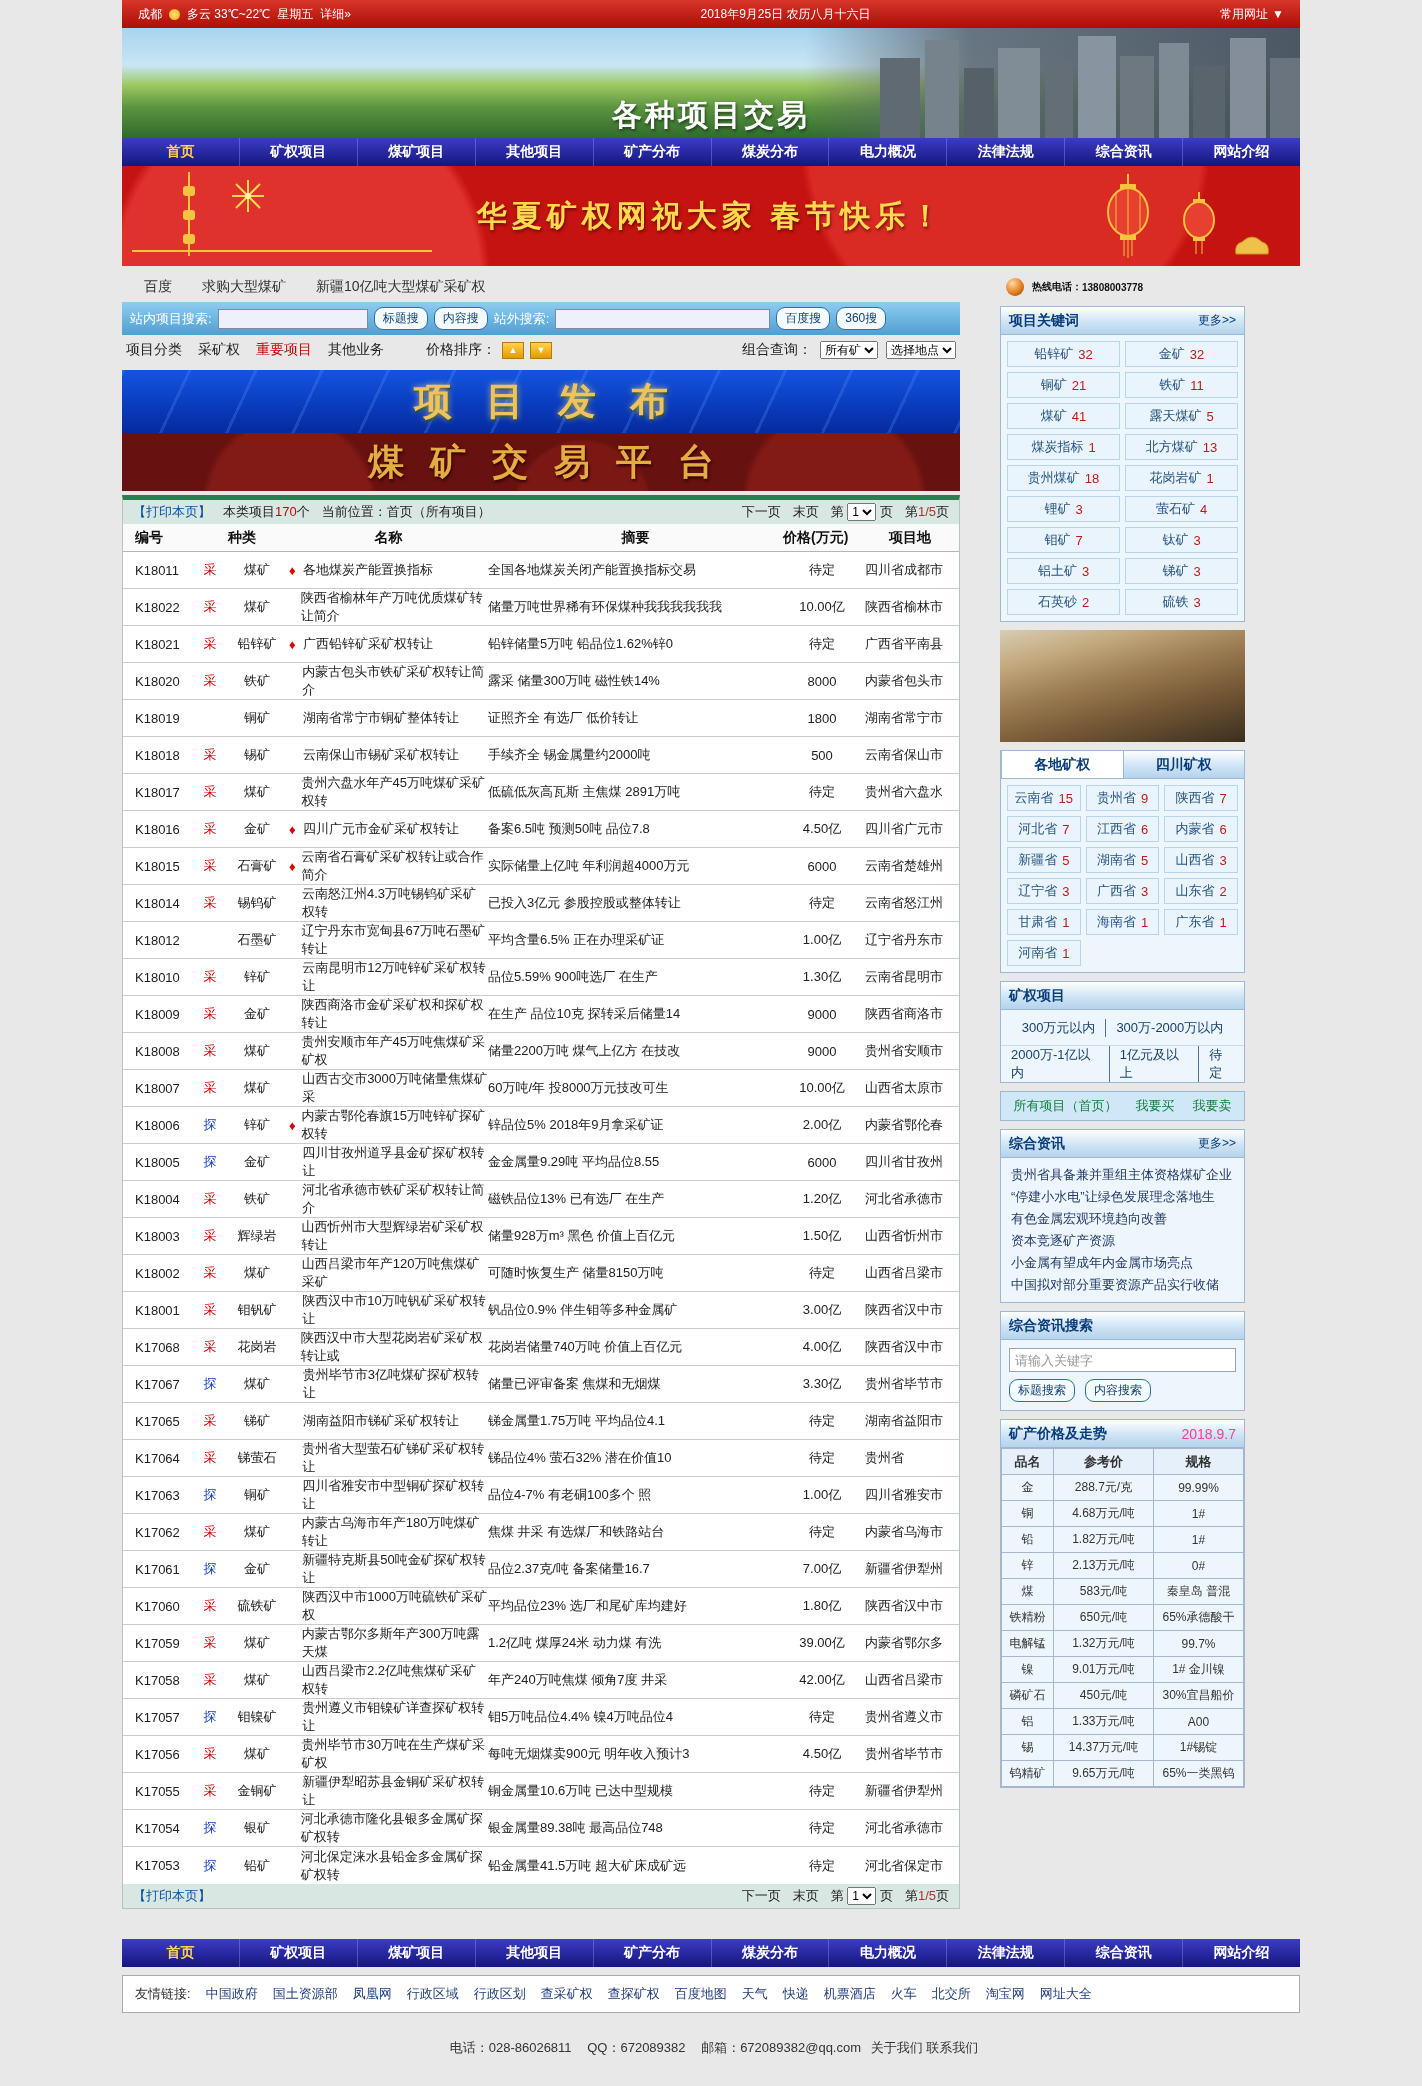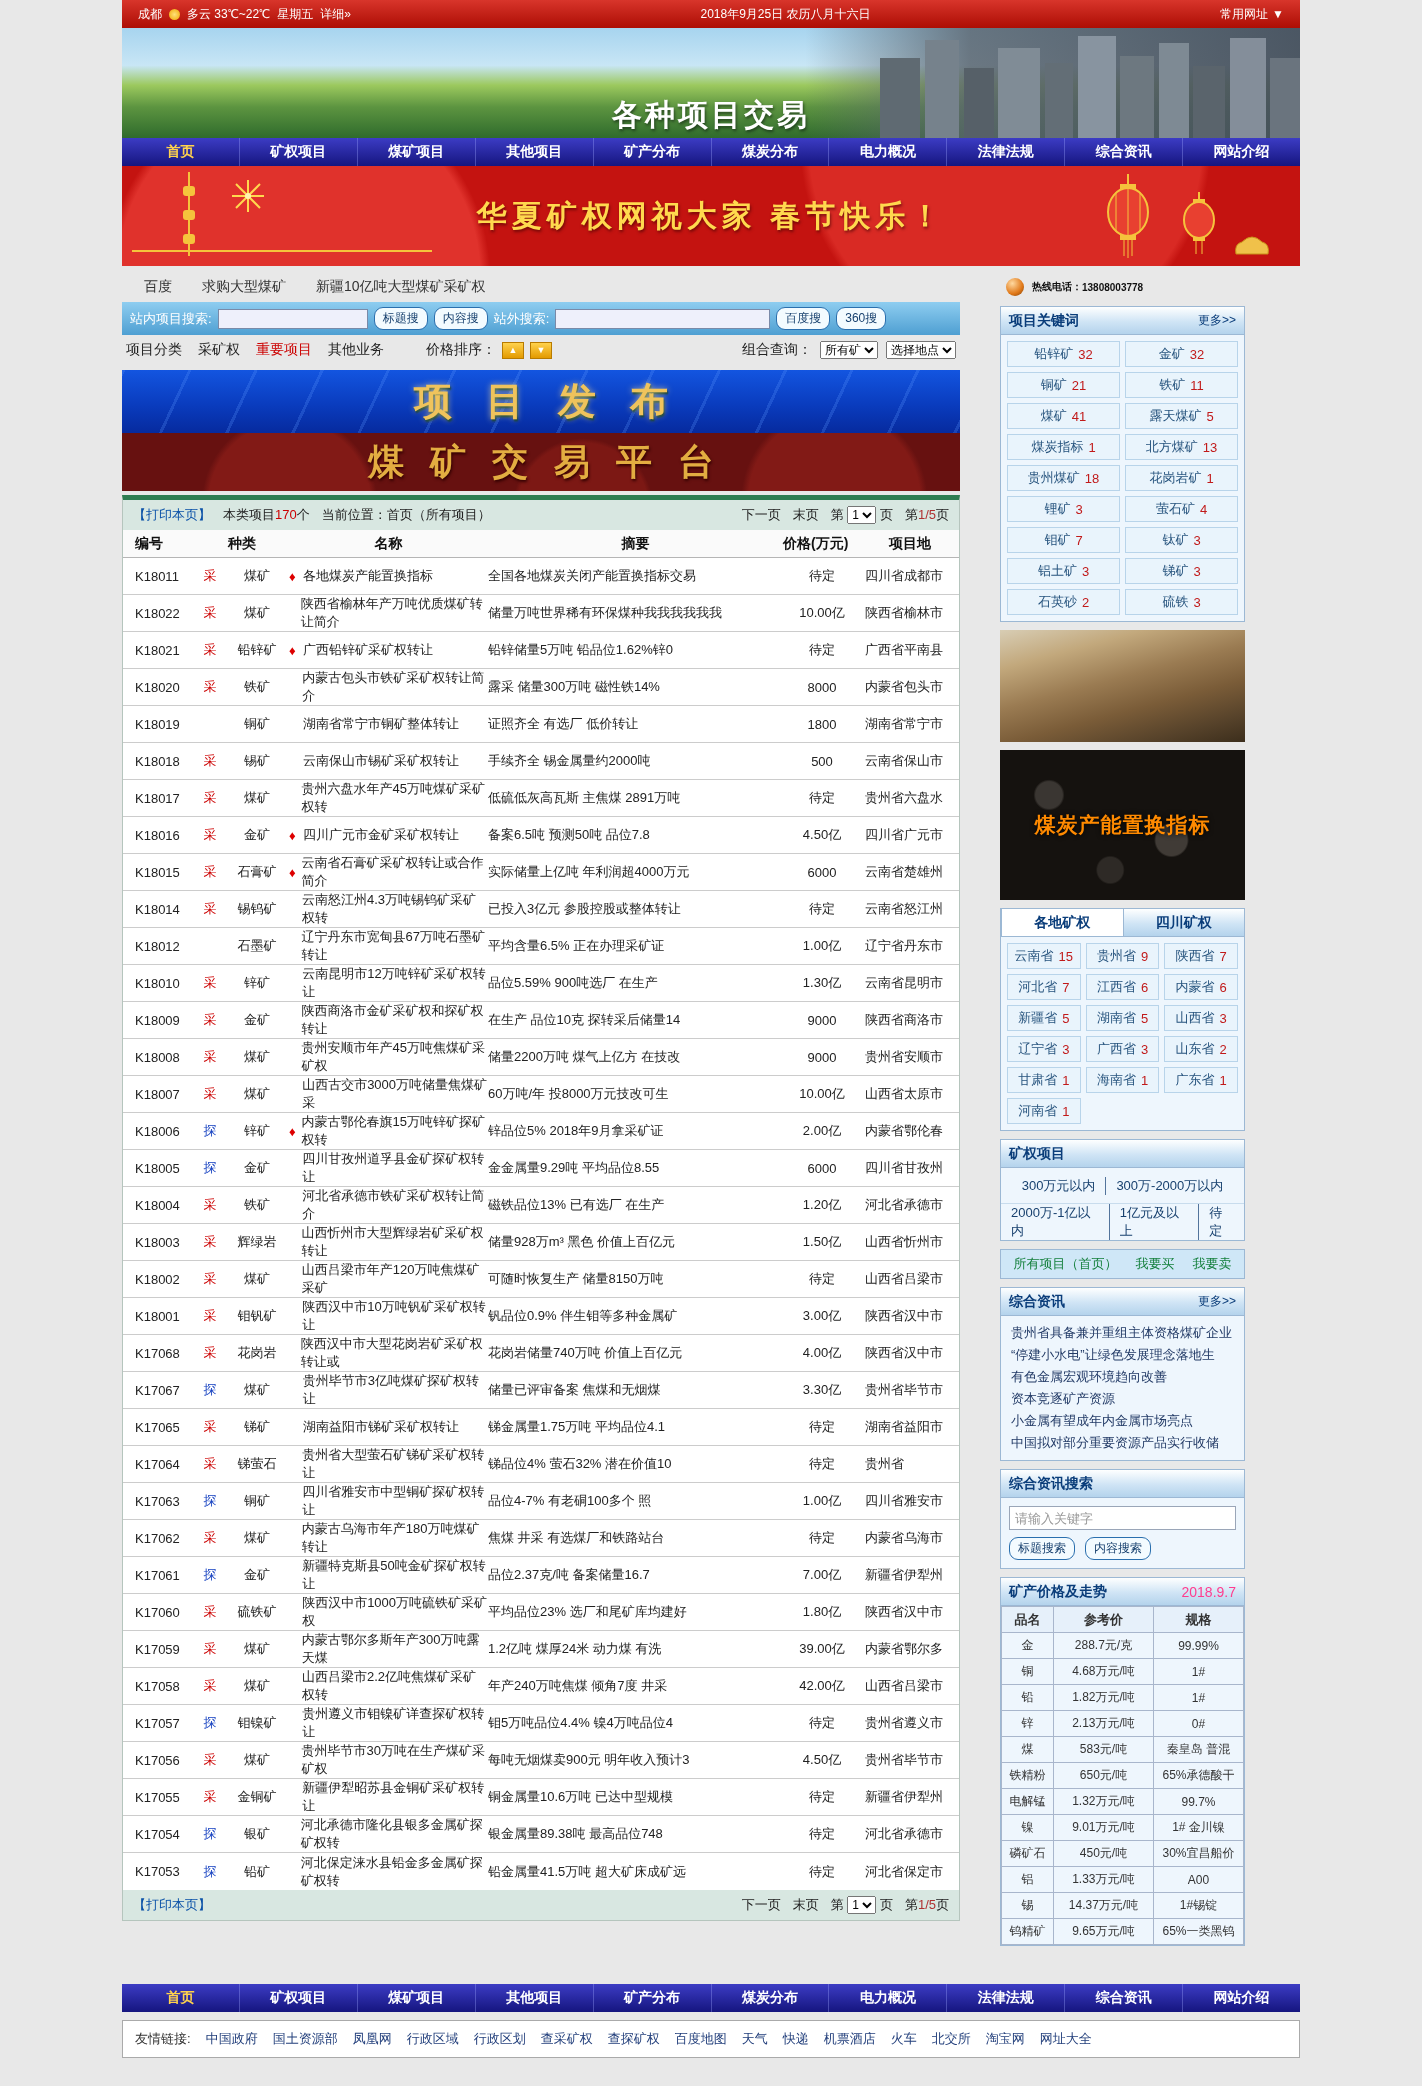--- a/index.html
+++ b/index.html
@@ -79,21 +79,21 @@
   .banner-trade { height:58px; display:flex; align-items:center; justify-content:center;
     background: radial-gradient(circle at 20% 120%, #821a16 0 12%, transparent 13%),
                 radial-gradient(circle at 55% 130%, #7c1814 0 14%, transparent 15%),
                 radial-gradient(circle at 85% 115%, #821a16 0 12%, transparent 13%),
                 #671110; }
   .banner-trade span { color:#e3ad41; font-size:36px; font-weight:bold; letter-spacing:26px; padding-left:26px;
     font-family:"Liberation Serif", serif; text-shadow:1px 2px 3px #300; }
 
   
   .listing { margin-top:4px; border:1px solid #b5c5bd; border-top:5px solid #2e7d52; background:#fff; }
-  .pagbar { height:30px; background:#d8e7e1; display:flex; align-items:center; font-size:13px; color:#222;
+  .pagbar { height:24px; background:#d8e7e1; display:flex; align-items:center; font-size:13px; color:#222;
             padding:0 10px; gap:12px; }
   .pagbar .print { color:#0a51a8; cursor:pointer; }
   .pagbar .spacer { flex:1; }
   .pagbar .red { color:#cc0000; }
   .pagbar a { color:#222; cursor:pointer; }
   .pginfo i { font-style:normal; color:#b03030; }
   .thead { display:flex; height:28px; align-items:center; background:#fafafa; border-bottom:1px solid #b5b5b5;
            font-size:14px; font-weight:bold; color:#111; }
   .h-code { width:72px; padding-left:12px; } .h-kind { width:94px; text-align:center; }
   .h-name { flex:1; text-align:center; } .h-sum { width:295px; text-align:center; }
@@ -919,23 +919,20 @@
 
             <a class="kwcell">
               <span>硫铁</span>
               <b>3</b>
             </a>
           </div>
       </div>
 
       <div class="photo"></div>
 
-      <div class="coalbox">
-        <span class="coaltext">煤炭产能置换指标</span>
-      </div>
 
       <div class="panel">
         <div class="tabs">
 
         <div class="tab active">各地矿权</div>
             <div class="tab">四川矿权</div>
           </div>
         <div class="rg-grid">
 
             <a class="kwcell">

